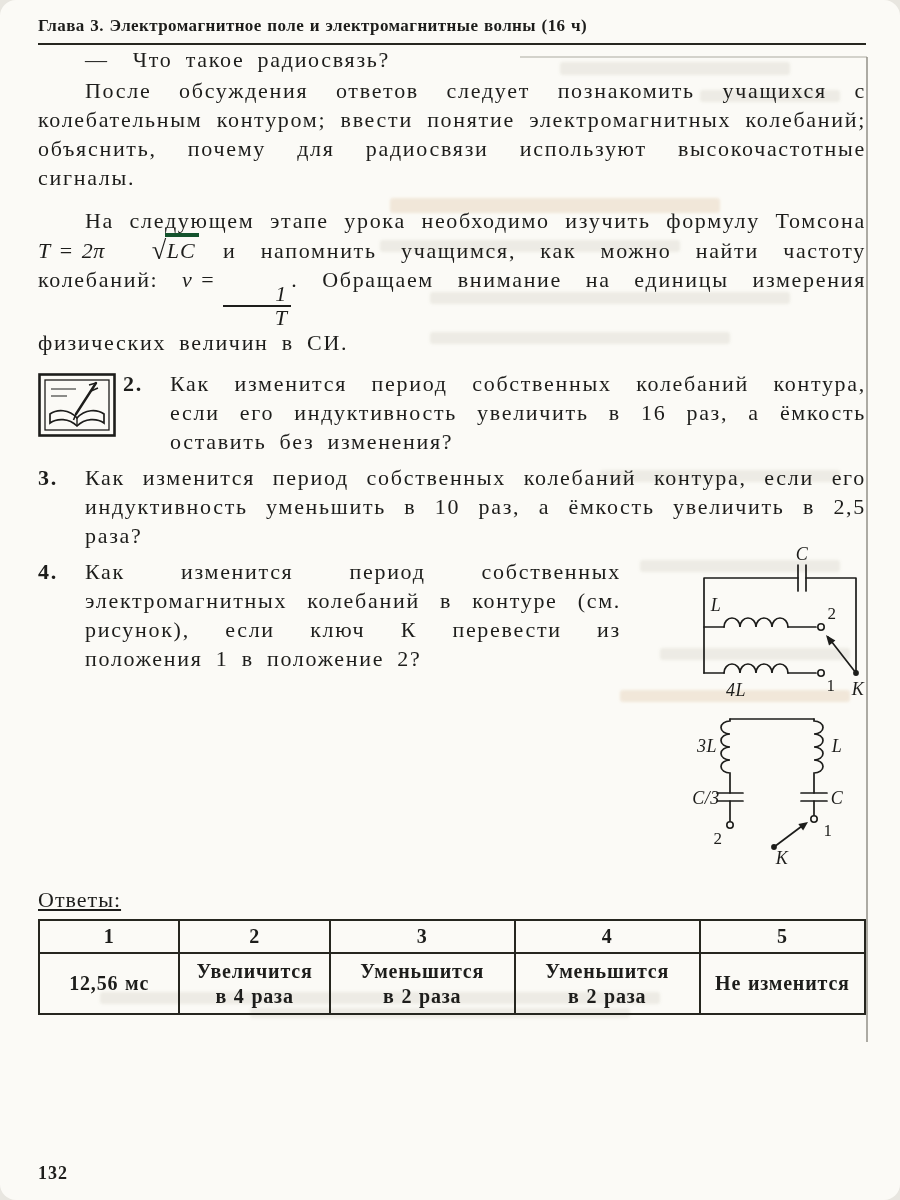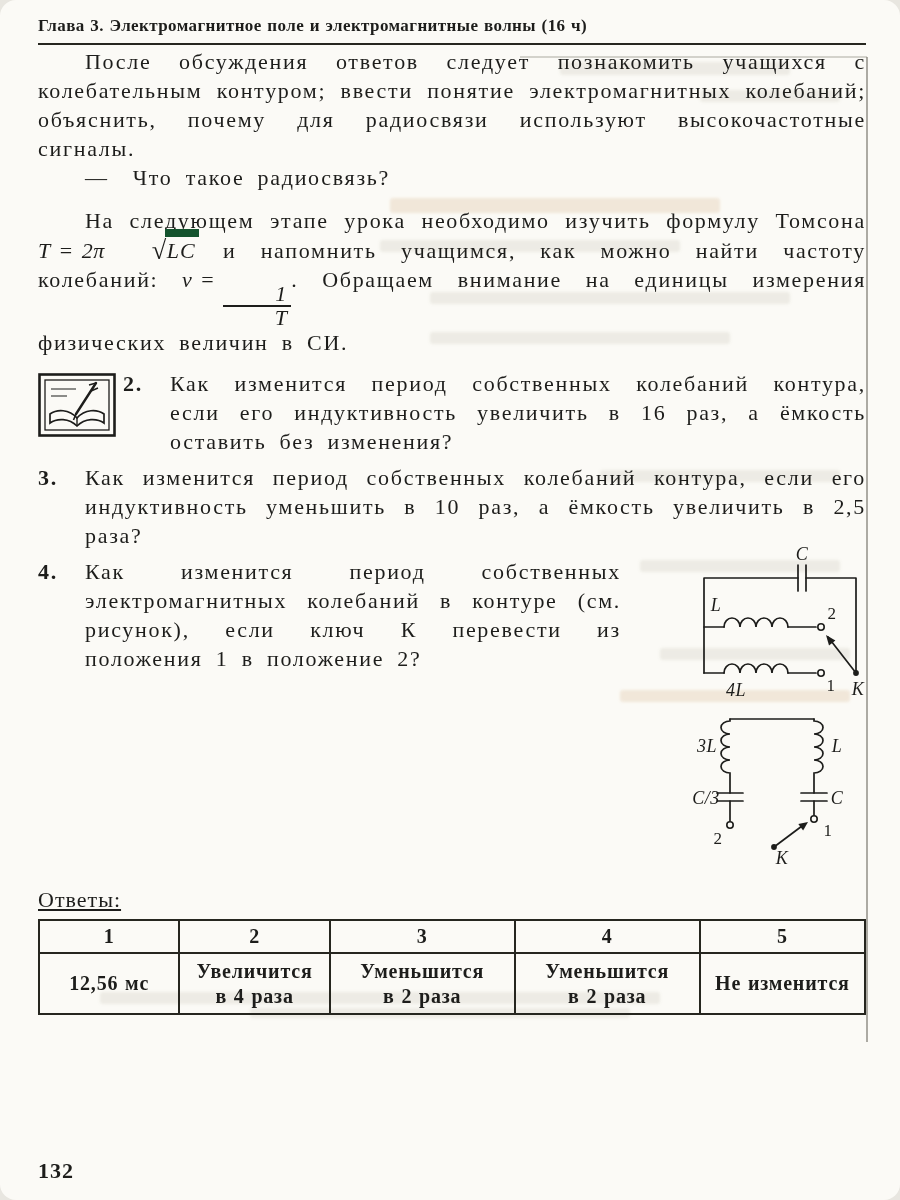--- a/index.html
+++ b/index.html
@@ -25,21 +25,21 @@
   .question .dash{margin-right:24px;}
   .para{margin:0;text-align:justify;text-indent:47px;}
   .para1{margin-top:2px;}
   .para2{margin-top:14px;}
 
   
   .math{white-space:nowrap;letter-spacing:.5px;word-spacing:0;}
   .math .mvar{font-style:italic;}
   .math .eq{margin:0 9px;}
   .sqrt{display:inline-block;font-size:1.2em;margin-right:-2px;transform:translateY(1px);}
-  .rdx{font-style:italic;border-top:8px solid #14532d;padding:1px 3px 0 2px;letter-spacing:1px;}
+  .rdx{font-style:italic;border-top:4px solid #14532d;padding:1px 3px 0 2px;letter-spacing:1px;}
   .frac{display:inline-flex;flex-direction:column;text-align:center;vertical-align:-14px;line-height:20px;font-style:italic;letter-spacing:0;}
   .frac .fnum{border-bottom:2px solid #1d1d1b;padding:0 5px 1px;}
   .frac .fden{padding-top:1px;}
 
   
   .zakrep{margin-top:12px;}
   .icon-box{float:left;width:78px;height:64px;margin:4px 54px 12px 0;}
   .zak-lead{margin:0;text-align:justify;}
   .zak-lead b{letter-spacing:1.2px;}
 
@@ -68,21 +68,21 @@
   table.ans{width:100%;border-collapse:collapse;margin-top:5px;table-layout:fixed;}
   table.ans th,table.ans td{
     border:2px solid #26261f;text-align:center;vertical-align:middle;
     font-weight:bold;font-size:20px;line-height:25px;letter-spacing:.8px;word-spacing:1px;
     white-space:pre-line;padding:2px 4px;
   }
   table.ans th{height:27px;}
   table.ans td{height:55px;}
   col.c1{width:17%;}col.c2{width:18.2%;}col.c3{width:22.4%;}col.c4{width:22.4%;}col.c5{width:20%;}
 
-  .page-number{position:absolute;left:38px;bottom:16px;font-size:22px;font-weight:bold;letter-spacing:1px;}
+  .page-number{position:absolute;left:38px;bottom:16px;font-size:18px;font-weight:bold;letter-spacing:1px;}
 </style>
 </head>
 <body>
 
 <div class="page">
 
   <div class="bleed" style="left:560px;top:62px;width:230px;height:13px;"></div>
   <div class="bleed" style="left:700px;top:90px;width:140px;height:12px;"></div>
   <div class="bleed sepia" style="left:390px;top:198px;width:330px;height:15px;"></div>
   <div class="bleed" style="left:380px;top:240px;width:300px;height:12px;"></div>
@@ -97,23 +97,23 @@
   <div class="edge-line"></div>
   <div class="edge-top"></div>
 
   <div class="content">
 
     <div>
       <div class="chapter-title">Глава 3. Электромагнитное поле и электромагнитные волны (16 ч)</div>
       <div class="header-rule"></div>
     </div>
 
+    <p class="para question"><span class="dash">—</span><span>Что такое радиосвязь?</span></p>
+
     <p class="para para1">После обсуждения ответов следует познакомить учащихся с колебательным контуром; ввести понятие электромагнитных колебаний; объяснить, почему для радиосвязи используют высокочастотные сигналы.</p>
-
-    <p class="para question"><span class="dash">—</span><span>Что такое радиосвязь?</span></p>
 
     <p class="para para2">
       <span>На следующем этапе урока необходимо изучить формулу Томсона</span>
       <span class="math"><i class="mvar">T</i><span class="eq">=</span><span class="mvar">2π</span><span class="sqrt">√</span><span class="rdx">LC</span></span>
       <span>и напомнить учащимся, как можно найти частоту колебаний:</span>
       <span class="math"><i class="mvar">ν</i><span class="eq">=</span><span class="frac">
             <span class="fnum">1</span>
             <span class="fden">T</span>
           </span></span><span>. Обращаем внимание на единицы измерения физических величин в СИ.</span>
     </p>

